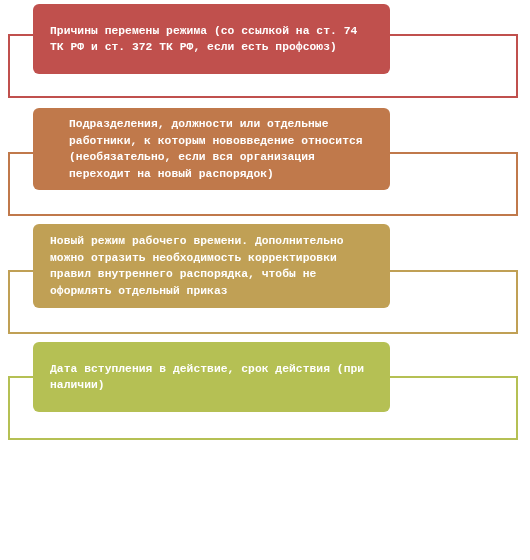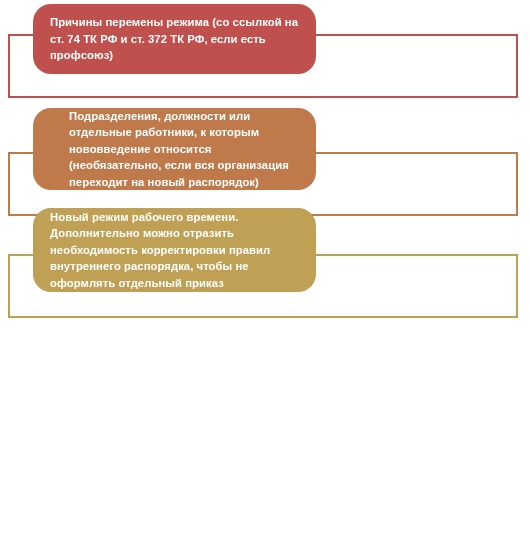--- a/index.html
+++ b/index.html
@@ -36,27 +36,28 @@
     box-sizing: border-box;
     border-style: solid;
     border-width: 2px;
     background: transparent;
   }
 
   
   .callout {
     position: absolute;
     left: 33px;
-    width: 283px;
+    width: 357px;
     box-sizing: border-box;
-    border-radius: 18px;
+    border-radius: 6px;
     padding: 9px 17px 9px 17px;
     display: flex;
     flex-direction: column;
     justify-content: center;
+    font-family: Liberation Mono, monospace;
   }
 
   .callout-text {
     color: #ffffff;
     font-size: 11.3px;
     font-weight: bold;
     line-height: 16.5px;
     letter-spacing: 0.05px;
     white-space: pre-line;
   }
@@ -65,21 +66,21 @@
   #block-1 { top: 0; height: 100px; }
   #block-1 .frame  { top: 34px; height: 64px; border-color: #C0504D; }
   #block-1 .callout{ top: 4px;  height: 70px; background: #C0504D; }
 
   
   #block-2 { top: 104px; height: 114px; }
   #block-2 .frame  { top: 48px; height: 64px; border-color: #C0794B; }
   #block-2 .callout{ top: 4px;  height: 82px; background: #C0794B; padding-left: 36px; }
 
   
-  #block-3 { top: 204px; height: 116px; }
+  #block-3 { top: 220px; height: 116px; }
   #block-3 .frame  { top: 50px; height: 64px; border-color: #C0A055; }
   #block-3 .callout{ top: 4px;  height: 84px; background: #C0A055; }
 
   
   #block-4 { top: 338px; height: 104px; }
   #block-4 .frame  { top: 38px; height: 64px; border-color: #B5C054; }
   #block-4 .callout{ top: 4px;  height: 70px; background: #B5C054; }
 
   
   #block-5 { top: 444px; height: 116px; }
@@ -105,15 +106,21 @@
     </div>
   </div>
 
   <div class="block" id="block-3">
     <div class="frame"></div>
     <div class="callout">
       <span class="callout-text">Новый режим рабочего времени. Дополнительно можно отразить необходимость корректировки правил внутреннего распорядка, чтобы не оформлять отдельный приказ</span>
     </div>
   </div>
 
+  <div class="block" id="block-4">
+    <div class="frame"></div>
+    <div class="callout">
+      <span class="callout-text">Дата вступления в действие, срок действия (при наличии)</span>
+    </div>
+  </div>
 
 
 </div>
 
 </body></html>

